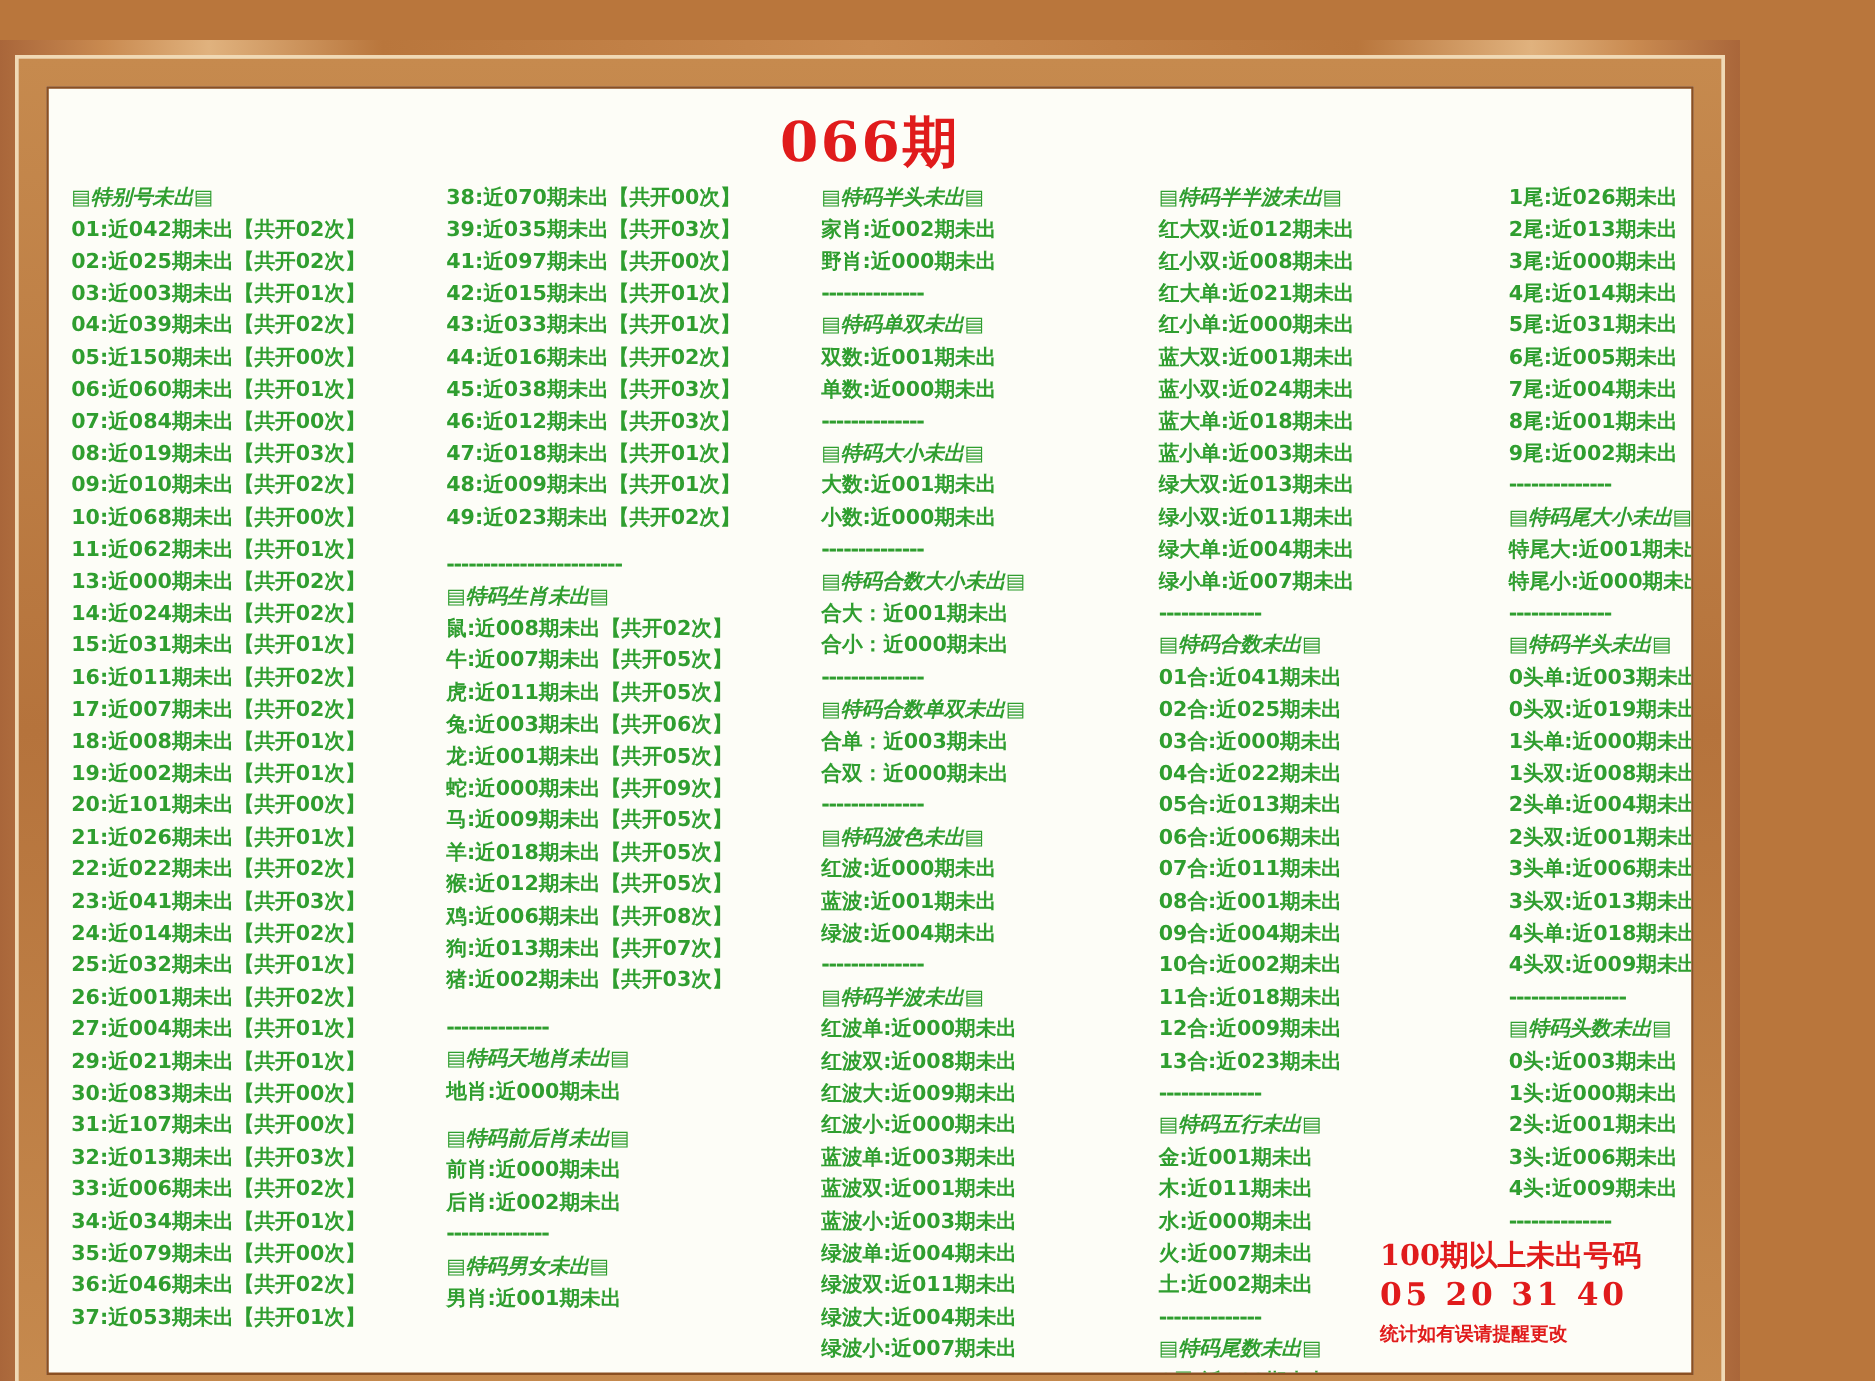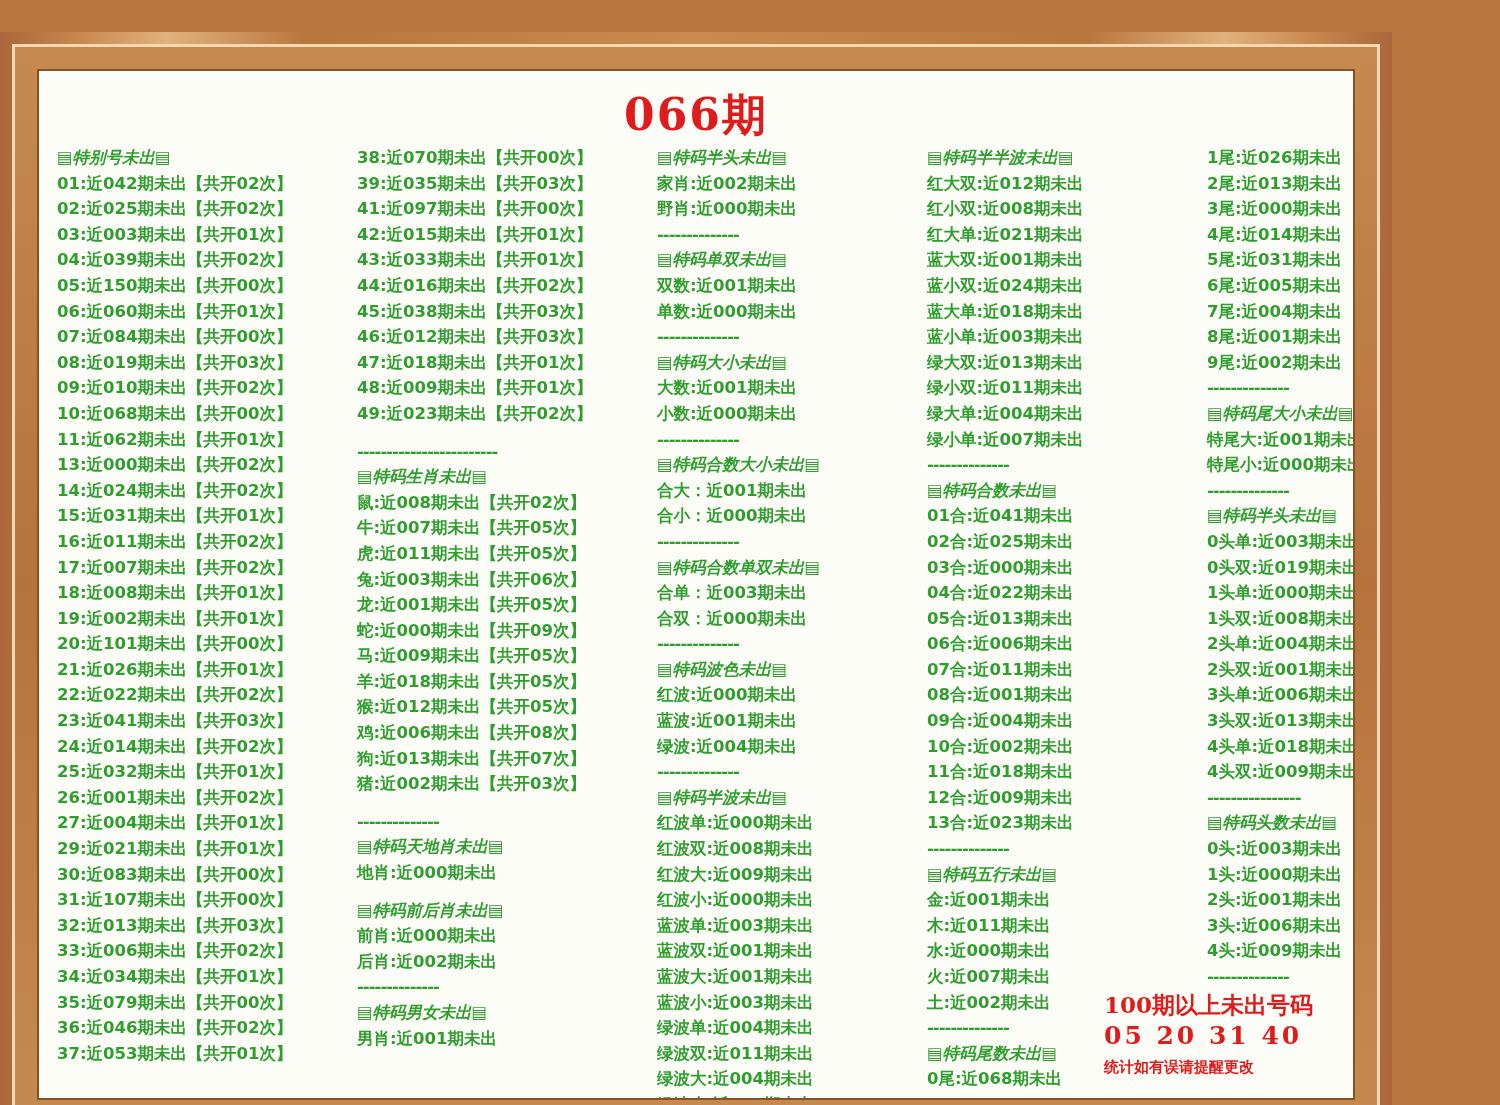--- a/index.html
+++ b/index.html
@@ -193,32 +193,32 @@
             <div class="line green">蓝波:近001期未出</div>
             <div class="line green">绿波:近004期未出</div>
             <div class="line sep">--------------</div>
             <div class="line hdr">▤特码半波未出▤</div>
             <div class="line green">红波单:近000期未出</div>
             <div class="line green">红波双:近008期未出</div>
             <div class="line green">红波大:近009期未出</div>
             <div class="line green">红波小:近000期未出</div>
             <div class="line green">蓝波单:近003期未出</div>
             <div class="line green">蓝波双:近001期未出</div>
-            <div class="line green">蓝波大:近001期未出</div>
             <div class="line green">蓝波小:近003期未出</div>
             <div class="line green">绿波单:近004期未出</div>
             <div class="line green">绿波双:近011期未出</div>
             <div class="line green">绿波大:近004期未出</div>
             <div class="line green">绿波小:近007期未出</div>
           </div>
         <div class="col c4">
             <div class="line hdr">▤特码半半波未出▤</div>
             <div class="line green">红大双:近012期未出</div>
             <div class="line green">红小双:近008期未出</div>
             <div class="line green">红大单:近021期未出</div>
+            <div class="line green">红小单:近000期未出</div>
             <div class="line green">蓝大双:近001期未出</div>
             <div class="line green">蓝小双:近024期未出</div>
             <div class="line green">蓝大单:近018期未出</div>
             <div class="line green">蓝小单:近003期未出</div>
             <div class="line green">绿大双:近013期未出</div>
             <div class="line green">绿小双:近011期未出</div>
             <div class="line green">绿大单:近004期未出</div>
             <div class="line green">绿小单:近007期未出</div>
             <div class="line sep">--------------</div>
             <div class="line hdr">▤特码合数未出▤</div>

